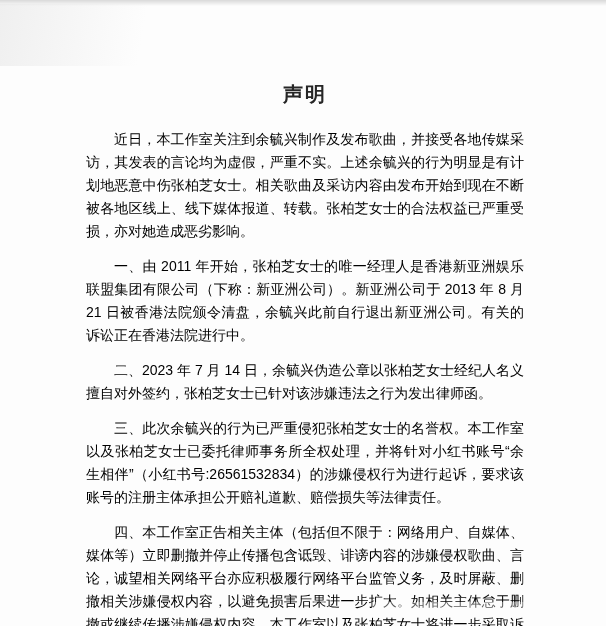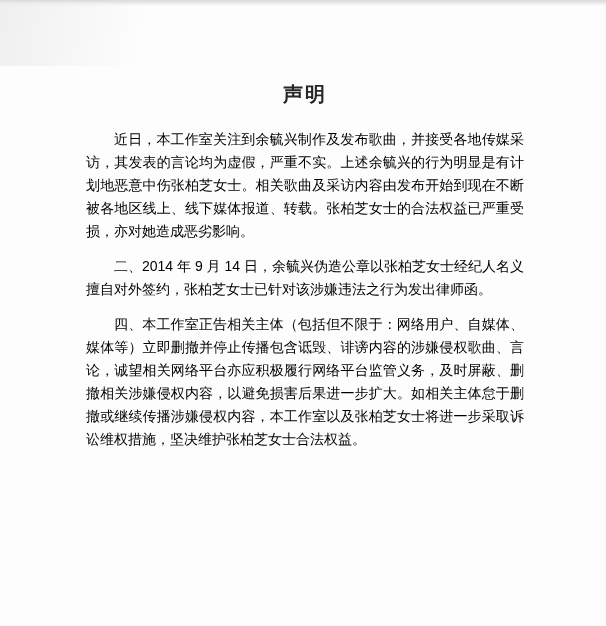--- a/index.html
+++ b/index.html
@@ -69,20 +69,22 @@
 
 <div class="top-artifact"></div>
 <div class="corner-artifact"></div>
 
 <div class="page">
   <h1 class="doc-title">声明</h1>
 
   <p class="doc-paragraph">近日，本工作室关注到余毓兴制作及发布歌曲，并接受各地传媒采访，其发表的言论均为虚假，严重不实。上述余毓兴的行为明显是有计划地恶意中伤张柏芝女士。相关歌曲及采访内容由发布开始到现在不断被各地区线上、线下媒体报道、转载。张柏芝女士的合法权益已严重受损，亦对她造成恶劣影响。</p>
 
 
+  <p class="doc-paragraph">一、由 2011 年开始，张柏芝女士的唯一经理人是香港新亚洲娱乐联盟集团有限公司（下称：新亚洲公司）。新亚洲公司于 2013 年 8 月 21 日被香港法院颁令清盘，余毓兴此前自行退出新亚洲公司。有关的诉讼正在香港法院进行中。</p>
 
-  <p class="doc-paragraph">二、2014 年 9 月 14 日，余毓兴伪造公章以张柏芝女士经纪人名义擅自对外签约，张柏芝女士已针对该涉嫌违法之行为发出律师函。</p>
+  <p class="doc-paragraph">二、2023 年 7 月 14 日，余毓兴伪造公章以张柏芝女士经纪人名义擅自对外签约，张柏芝女士已针对该涉嫌违法之行为发出律师函。</p>
 
+  <p class="doc-paragraph">三、此次余毓兴的行为已严重侵犯张柏芝女士的名誉权。本工作室以及张柏芝女士已委托律师事务所全权处理，并将针对小红书账号“余生相伴”（小红书号:26561532834）的涉嫌侵权行为进行起诉，要求该账号的注册主体承担公开赔礼道歉、赔偿损失等法律责任。</p>
 
   <p class="doc-paragraph">四、本工作室正告相关主体（包括但不限于：网络用户、自媒体、媒体等）立即删撤并停止传播包含诋毁、诽谤内容的涉嫌侵权歌曲、言论，诚望相关网络平台亦应积极履行网络平台监管义务，及时屏蔽、删撤相关涉嫌侵权内容，以避免损害后果进一步扩大。如相关主体怠于删撤或继续传播涉嫌侵权内容，本工作室以及张柏芝女士将进一步采取诉讼维权措施，坚决维护张柏芝女士合法权益。</p>
 </div>
 
 <div class="bottom-artifact"></div>
 
 </body></html>

